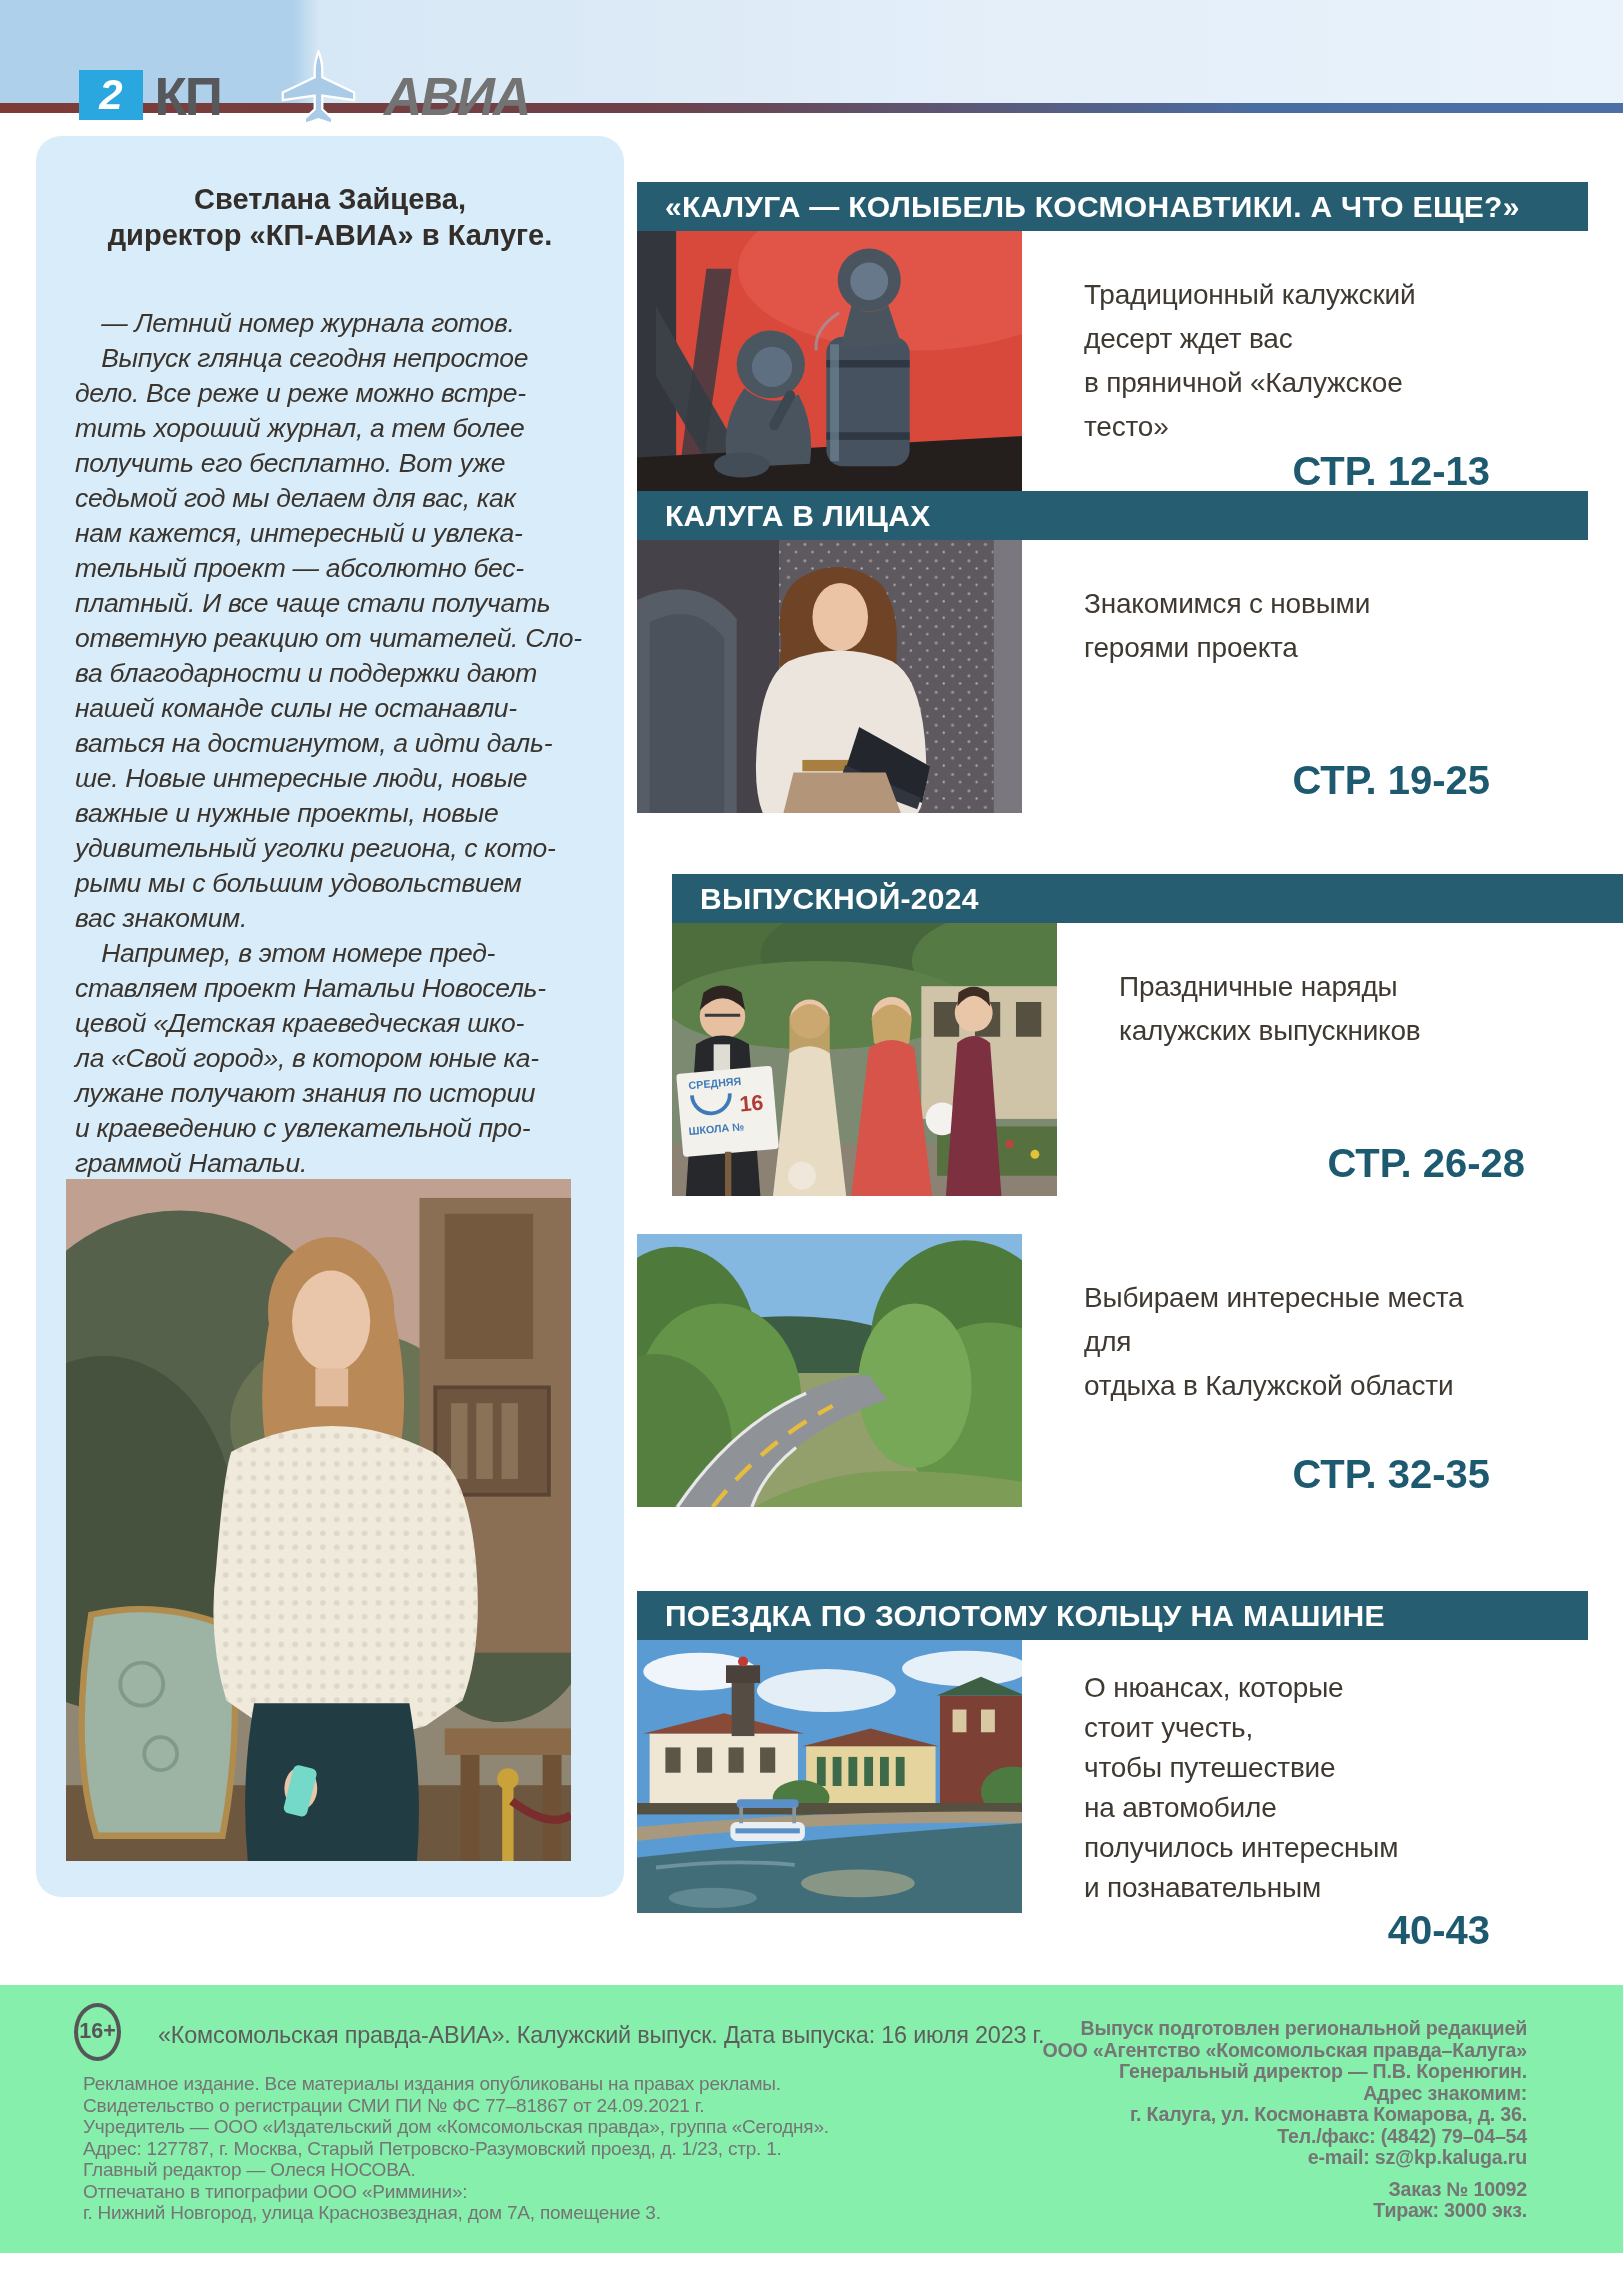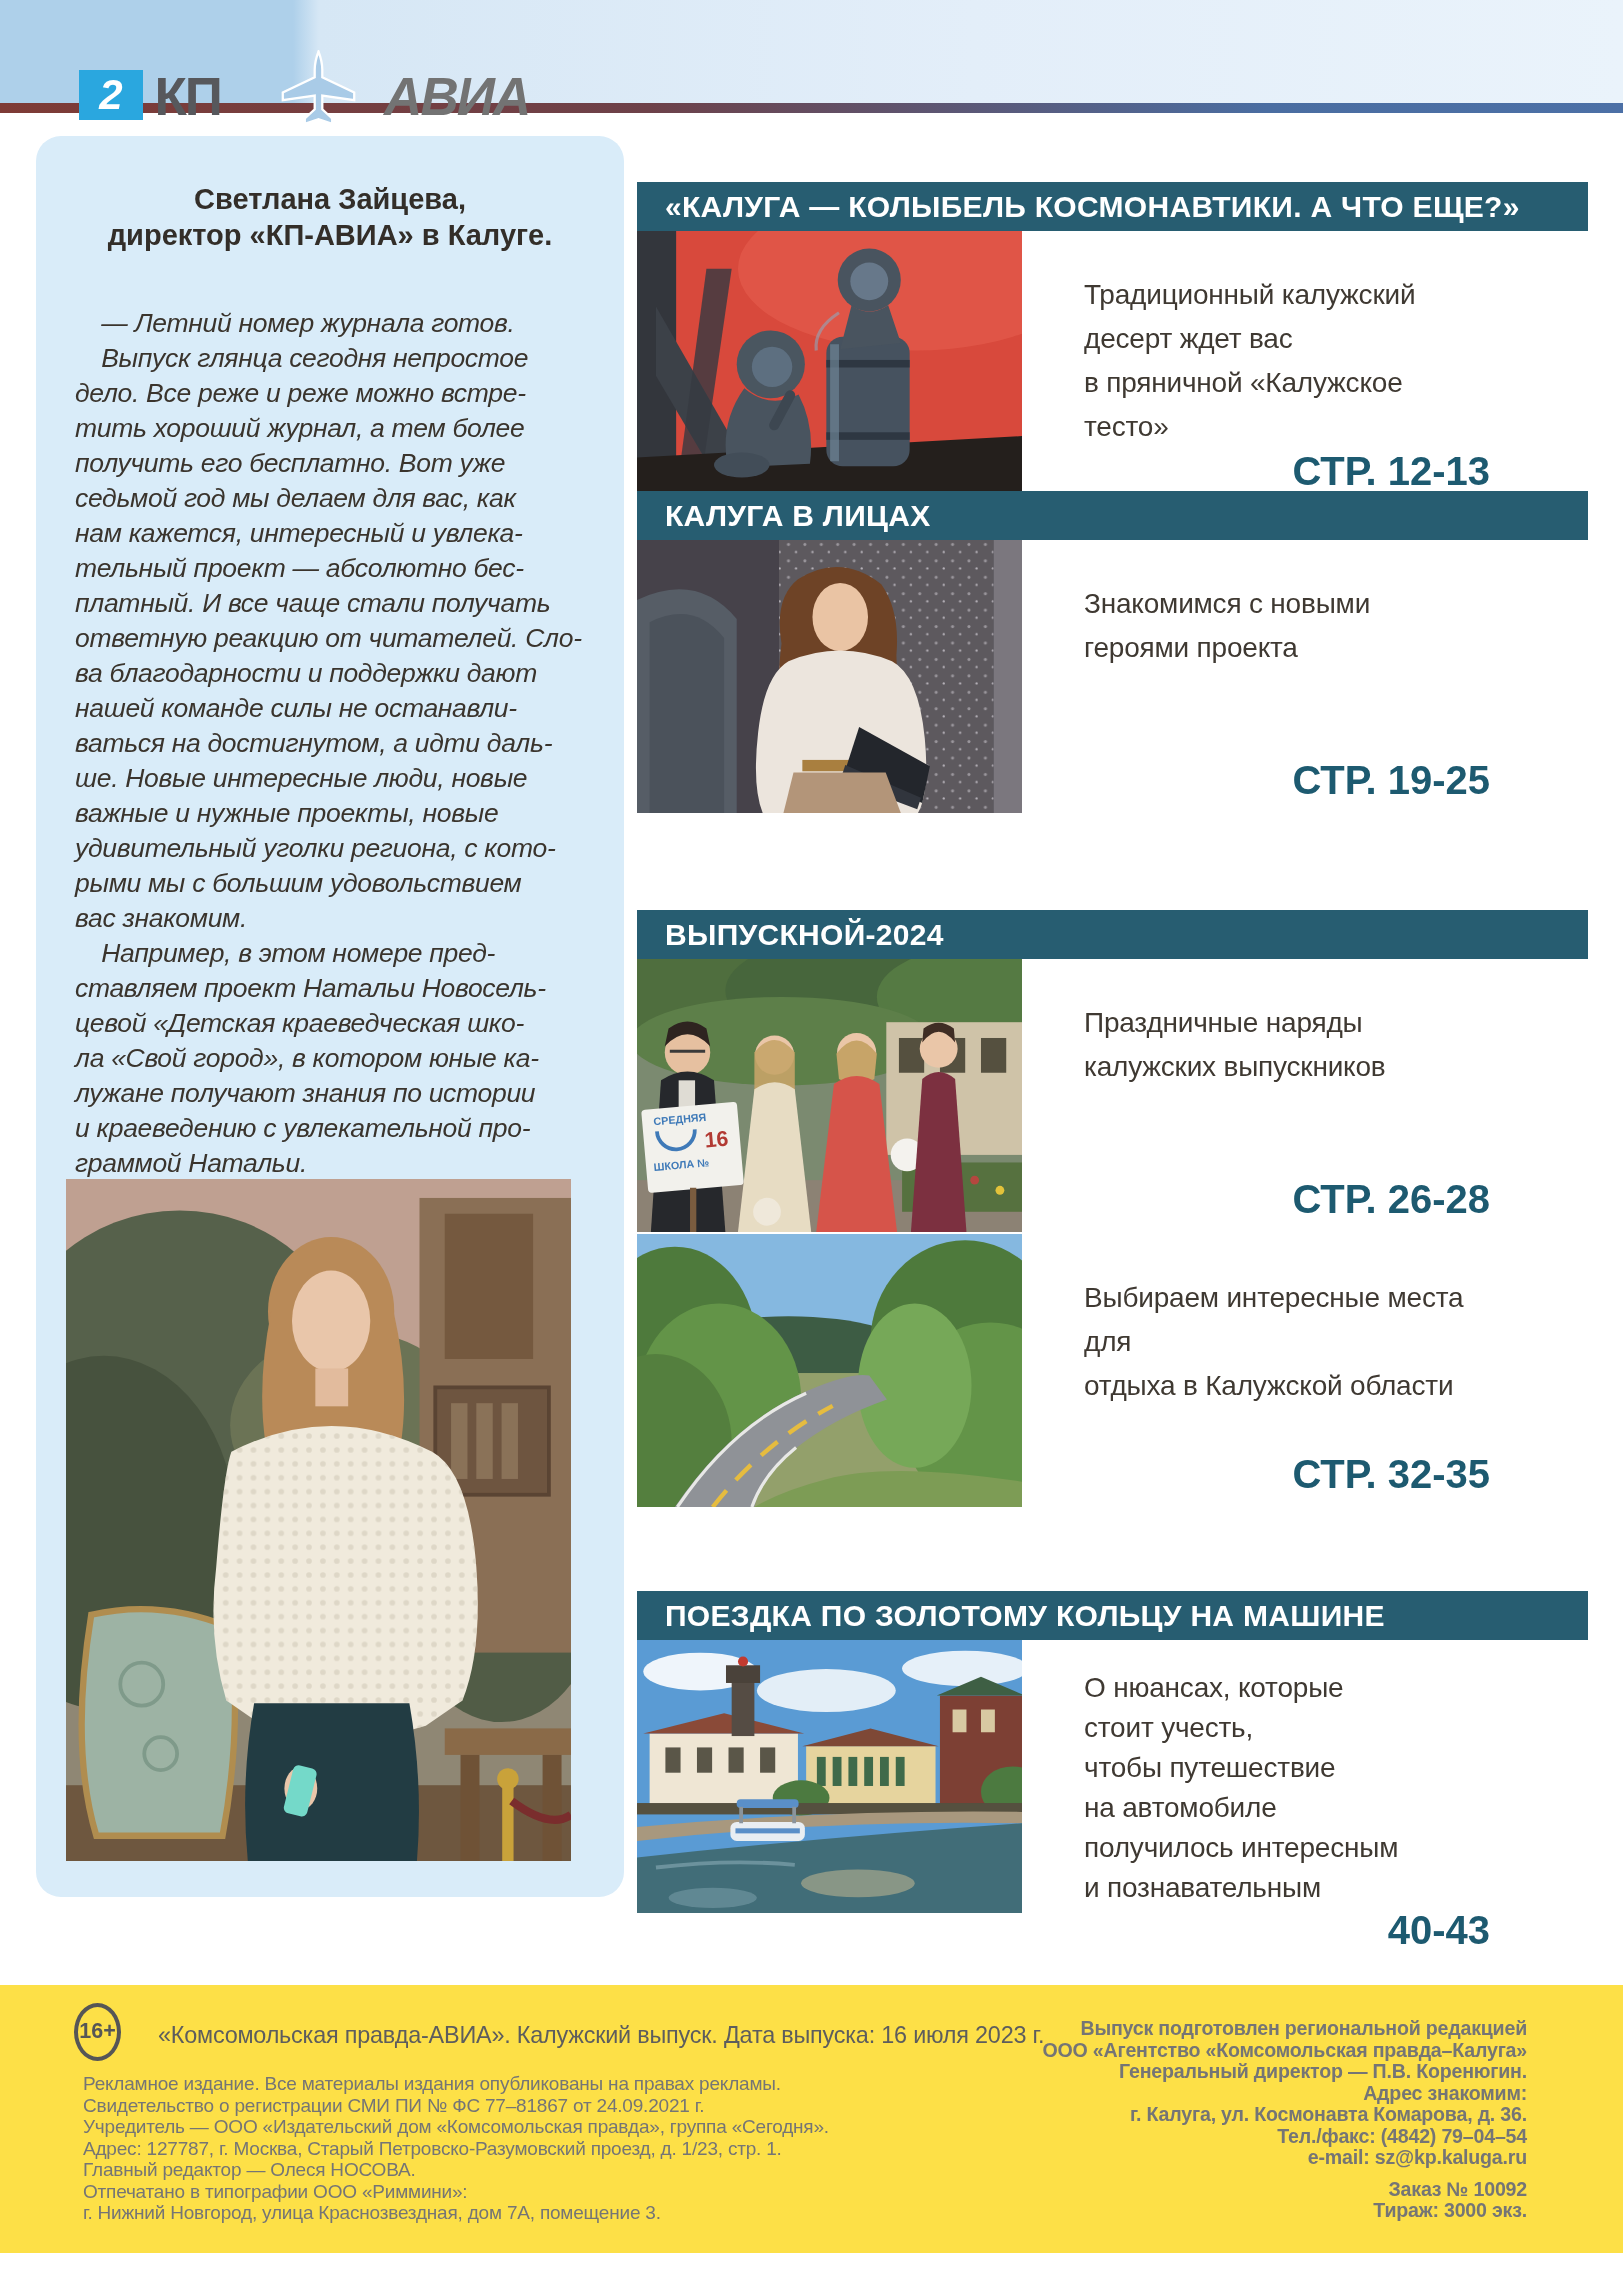--- a/index.html
+++ b/index.html
@@ -35,21 +35,21 @@
   .story .photo{width:385px;height:273px;flex:none;}
   .story .photo svg{display:block;width:100%;height:100%;}
   .story .info{flex:1;display:flex;flex-direction:column;padding-left:62px;padding-right:98px;}
   .story .desc{margin-top:42px;font-size:28px;color:#3f3932;line-height:44px;
     white-space:pre-line;letter-spacing:-0.2px;}
   .story.tight .desc{margin-top:28px;line-height:40px;}
   .story .pagenum{margin-top:auto;margin-bottom:10px;text-align:right;
     font-size:40px;font-weight:bold;color:#1d5a70;}
 
   
-  .footer{position:absolute;left:0;top:1985px;width:1623px;height:268px;background:#fde047;}
+  .footer{position:absolute;left:0;top:1985px;width:1623px;height:268px;background:#86efac;}
   .f-head{position:absolute;left:74px;top:17.7px;display:flex;align-items:flex-start;}
   .badge{width:47px;height:58px;border:4.4px solid #565656;border-radius:50%;
     display:flex;align-items:center;justify-content:center;
     font-size:21.5px;font-weight:bold;color:#565656;box-sizing:border-box;}
   .f-title{margin-left:37px;margin-top:19px;font-size:23.4px;color:#5d5d5d;letter-spacing:-0.2px;}
   .f-small{position:absolute;left:83px;top:88px;font-size:19px;color:#757575;
     line-height:21.5px;letter-spacing:-0.2px;}
   .f-right{position:absolute;right:96px;top:33px;text-align:right;font-size:19.6px;
     color:#757575;line-height:21.5px;letter-spacing:-0.2px;display:flex;flex-direction:column;align-items:flex-end;font-weight:bold;}
   .f-gap{height:10px;}
@@ -216,21 +216,21 @@
         </svg>
       </div>
       <div class="info">
         <div class="desc">Знакомимся с новыми
 героями проекта</div>
         <div class="pagenum">СТР. 19-25</div>
       </div>
     </div>
   </div>
 
-  <div class="story" style="top:910px;">
+  <div class="story" style="top:874px;margin-left:35px;">
     <div class="bar">ВЫПУСКНОЙ-2024</div>
     <div class="content">
       <div class="photo">
         <svg viewBox="0 0 610 432" preserveAspectRatio="none">
           <rect width="610" height="432" fill="#7b8a70"></rect>
           <rect width="260" height="100" fill="#cfe0ea"></rect>
           <ellipse cx="120" cy="70" rx="200" ry="90" fill="#4f6e3e"></ellipse>
           <ellipse cx="330" cy="50" rx="190" ry="85" fill="#47663c"></ellipse>
           <ellipse cx="540" cy="60" rx="160" ry="80" fill="#557a43"></ellipse>
           <ellipse cx="230" cy="130" rx="240" ry="70" fill="#5d7f49"></ellipse>

